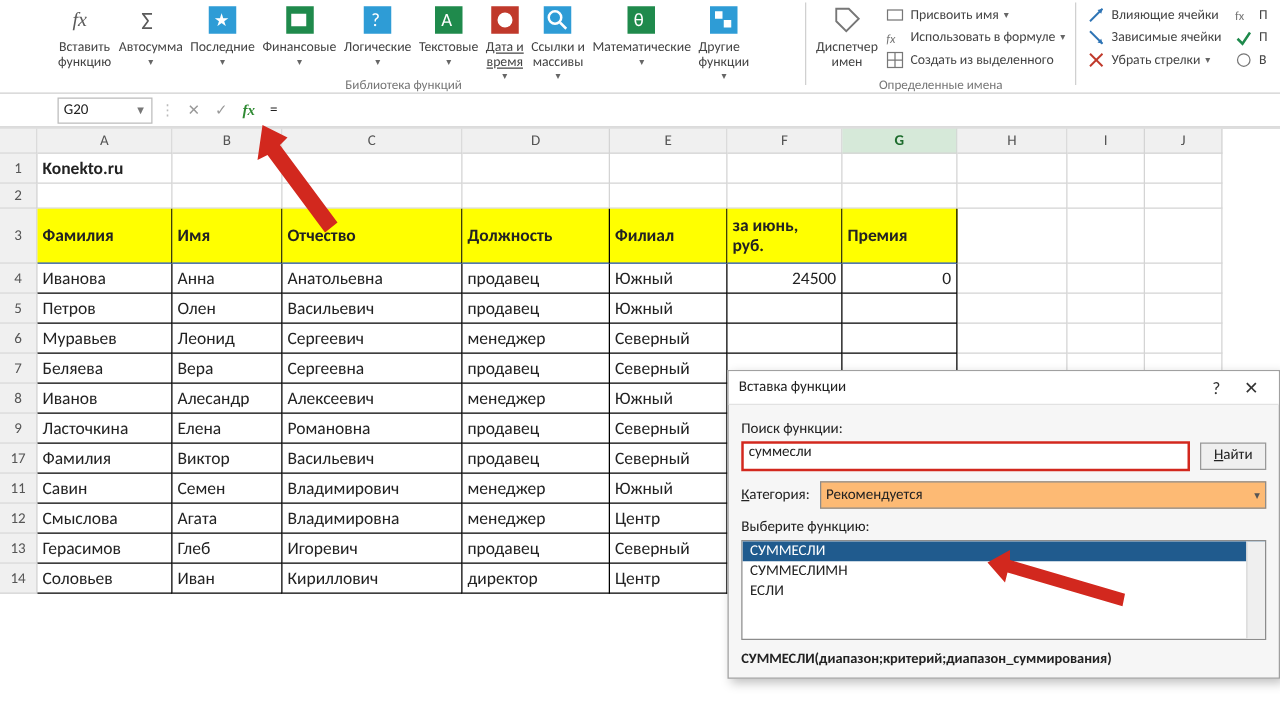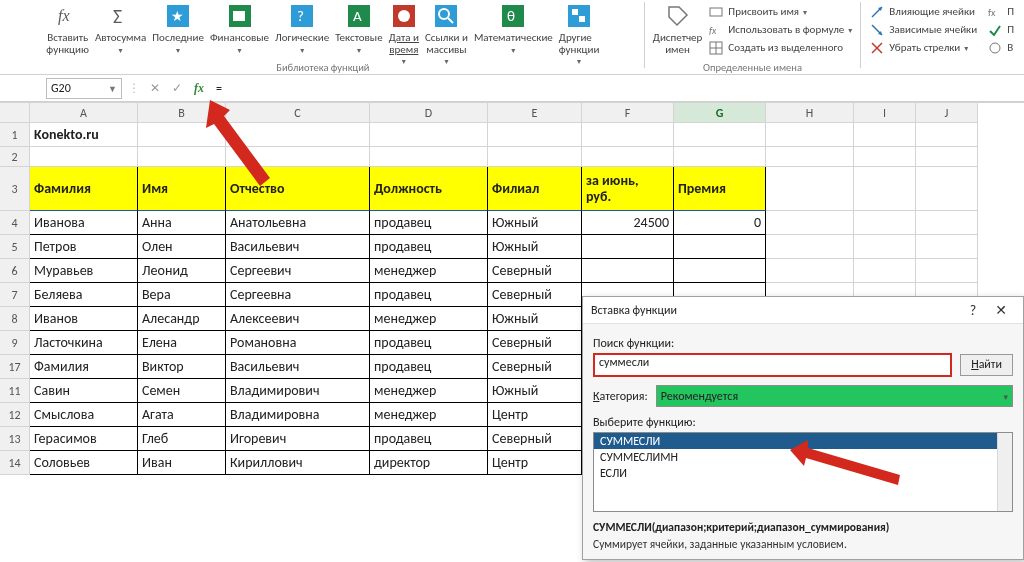--- a/index.html
+++ b/index.html
@@ -54,21 +54,21 @@
   
   .dialog{position:absolute;width:440px;background:var(--dialog-bg);border:1px solid var(--dialog-border);box-shadow:3px 3px 8px rgba(0,0,0,.25);font-size:12px;}
   .dlg-title{display:flex;align-items:center;height:26px;background:#fff;border-bottom:1px solid #e2e2e2;padding:0 8px;}
   .dlg-title .t{flex:1;}
   .dlg-title .q,.dlg-title .x{width:28px;text-align:center;color:#333;font-size:14px;}
   .dlg-body{padding:8px 10px;}
   .dlg-label{margin:4px 0 3px;}
   .dlg-row{display:flex;align-items:center;gap:8px;}
   .dlg-input{flex:1;border:2px solid var(--red);height:20px;background:#fff;padding:0 4px;}
   .dlg-btn{border:1px solid #999;background:#efefef;padding:2px 10px;height:22px;box-sizing:border-box;}
-  .dlg-select{flex:1;border:1px solid #8c8c8c;height:20px;background:#22c55e;display:flex;align-items:center;padding:0 4px;position:relative;}
+  .dlg-select{flex:1;border:1px solid #8c8c8c;height:20px;background:#fdba74;display:flex;align-items:center;padding:0 4px;position:relative;}
   .dlg-select::after{content:"▾";position:absolute;right:4px;font-size:9px;color:#555;}
   .dlg-list{border:1px solid #8c8c8c;background:#fff;height:78px;margin-top:3px;overflow:hidden;position:relative;}
   .dlg-list .item{padding:1px 6px;font-size:12px;}
   .dlg-list .item.sel{background:var(--blue-hl);color:#fff;}
   .dlg-list .sb{position:absolute;right:0;top:0;bottom:0;width:14px;background:#efefef;border-left:1px solid #d8d8d8;}
   .dlg-desc{margin-top:8px;font-size:11.5px;}
   .dlg-desc .sig{font-weight:bold;}
   .dlg-desc .txt{margin-top:3px;color:#333;}
 
   
@@ -487,21 +487,20 @@
       </div>
       <div class="dlg-label" style="margin-top:8px;"><span>Выберите функцию:</span></div>
       <div class="dlg-list" id="fnlist">
         <div class="item sel">СУММЕСЛИ</div>
           <div class="item">СУММЕСЛИМН</div>
           <div class="item">ЕСЛИ</div>
           <div class="sb"></div>
       </div>
       <div class="dlg-desc">
         <div class="sig">СУММЕСЛИ(диапазон;критерий;диапазон_суммирования)</div>
-        <div class="txt">Суммирует ячейки, заданные указанным условием.</div>
       </div>
     </div>
   </div>
 
   <div class="arrow" style="left:200px;top:100px;">
     <svg width="80" height="90">
         <polygon points="10,0 30,10 24,16 70,78 60,86 14,24 6,28" fill="#d2281e"></polygon>
       </svg>
   </div>
   <div class="arrow" style="left:790px;top:440px;">

